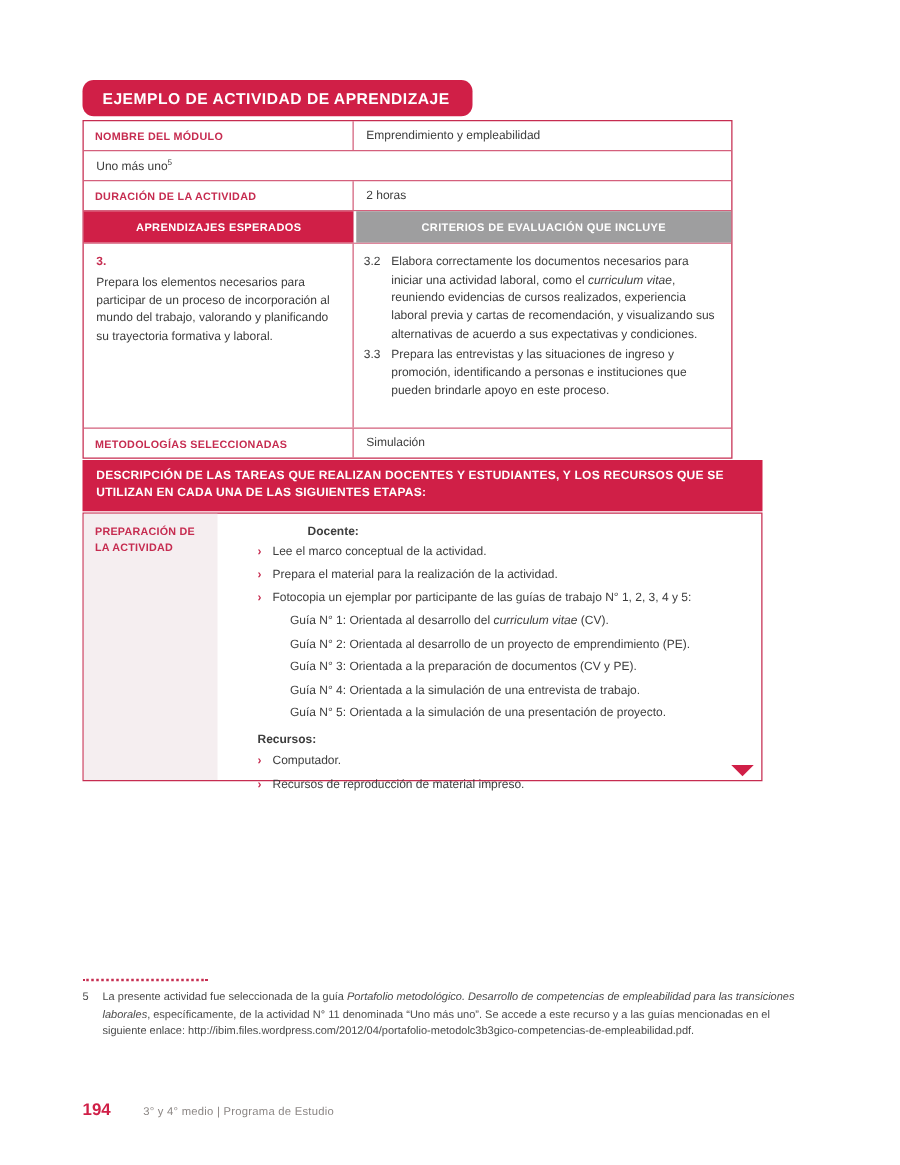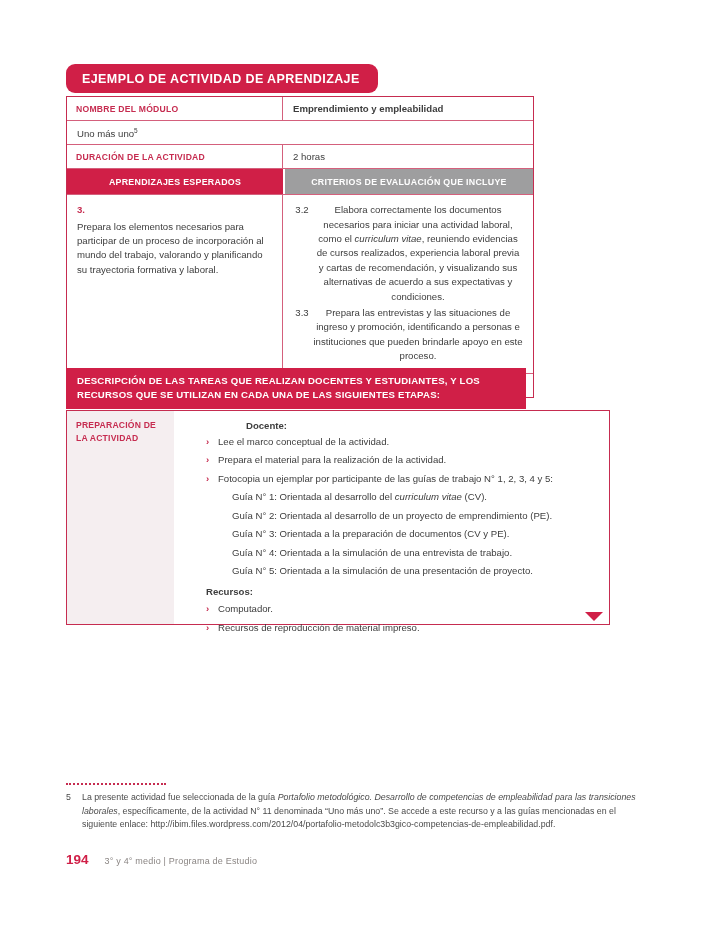--- a/index.html
+++ b/index.html
@@ -18,37 +18,37 @@
   
   .title-box{
     position:absolute;left:66px;top:64px;
     background:var(--red);color:#fff;
     font-size:12.5px;font-weight:bold;letter-spacing:.4px;
     padding:8px 18px 7px 16px;border-radius:9px;
   }
 
   
   .main-table{
-    position:absolute;left:66px;top:96px;width:468px;
+    position:absolute;left:66px;top:96px;width:520px;
     border:1.5px solid var(--red-border);
     background:#fff;
   }
   .trow{display:flex;border-bottom:1px solid var(--red-hairline);}
   .trow:last-child{border-bottom:none;}
   .tcell-label{
     width:216px;min-width:216px;
     border-right:1px solid var(--red-hairline);
     color:var(--red-border);font-size:8.6px;font-weight:bold;letter-spacing:.25px;
     padding:7px 8px 6px 9px;
   }
   .tcell-value{
     flex:1;color:var(--ink);font-size:9.6px;
     padding:6px 8px 5px 10px;
   }
-  .tcell-value.strong{font-weight:bold;}
+  .tcell-value.strong{font-weight:normal;}
   sup{font-size:6.5px;vertical-align:super;}
 
   .hdr-row{display:flex;border-bottom:1px solid var(--red-hairline);}
   .hdr-left{
     width:216px;min-width:216px;background:var(--red);
     color:#fff;font-size:8.8px;font-weight:bold;letter-spacing:.3px;
     text-align:center;padding:8px 4px 7px 4px;
   }
   .hdr-right{
     flex:1;background:var(--gray-header);border-left:2px solid #fff;
@@ -56,28 +56,28 @@
     text-align:center;padding:8px 4px 7px 4px;
   }
 
   .content-row{display:flex;border-bottom:1px solid var(--red-hairline);min-height:148px;}
   .content-left{
     width:216px;min-width:216px;border-right:1px solid var(--red-hairline);
     padding:8px 12px 8px 10px;font-size:9.6px;color:var(--ink);line-height:1.5;
   }
   .content-left .num{color:var(--red-border);font-weight:bold;display:block;margin-bottom:2px;}
   .content-right{flex:1;padding:8px 10px 8px 8px;font-size:9.6px;color:var(--ink);line-height:1.5;}
-  .crit{display:flex;margin-bottom:2px;text-align:center;}
+  .crit{display:flex;margin-bottom:2px;}
   .crit .cnum{width:22px;min-width:22px;}
   .crit .ctext{flex:1;}
   .it{font-style:italic;}
 
   
   .banner{
-    position:absolute;left:66px;top:368px;width:460px;
+    position:absolute;left:66px;top:368px;width:544px;
     background:var(--red);color:#fff;font-size:9.6px;font-weight:bold;
     line-height:1.5;padding:6px 14px 6px 11px;letter-spacing:.2px;
   }
 
   
   .prep-box{
     position:absolute;left:66px;top:410px;width:544px;height:215px;
     border:1.5px solid var(--red-border);background:#fff;display:flex;gap:20px;
   }
   .prep-label{
@@ -104,21 +104,21 @@
   }
   .footnote{
     position:absolute;left:66px;top:791px;width:572px;
     display:flex;font-size:8.8px;color:#4a4a4a;line-height:1.55;
   }
   .footnote .fnum{width:16px;min-width:16px;}
   .footnote .ftext{flex:1;}
 
   
   .footer{
-    position:absolute;left:66px;top:852px;display:flex;align-items:baseline;gap:16px;justify-content:space-between;
+    position:absolute;left:66px;top:880px;display:flex;align-items:baseline;gap:26px;justify-content:space-between;
   }
   .page-num{color:var(--red);font-size:13.5px;font-weight:bold;}
   .footer-label{color:#8b8684;font-size:9px;letter-spacing:.2px;}
 </style>
 </head>
 <body>
 
 <div class="sheet">
 
   <div class="title-box">

